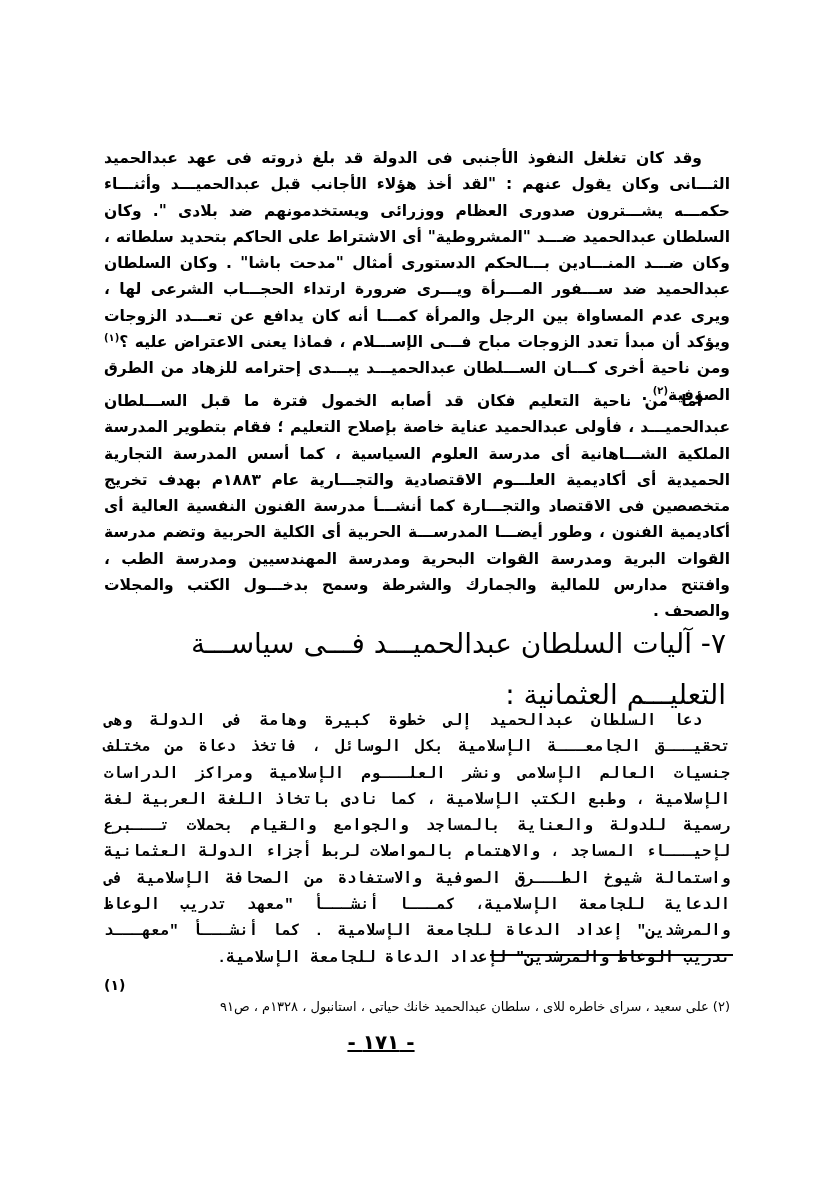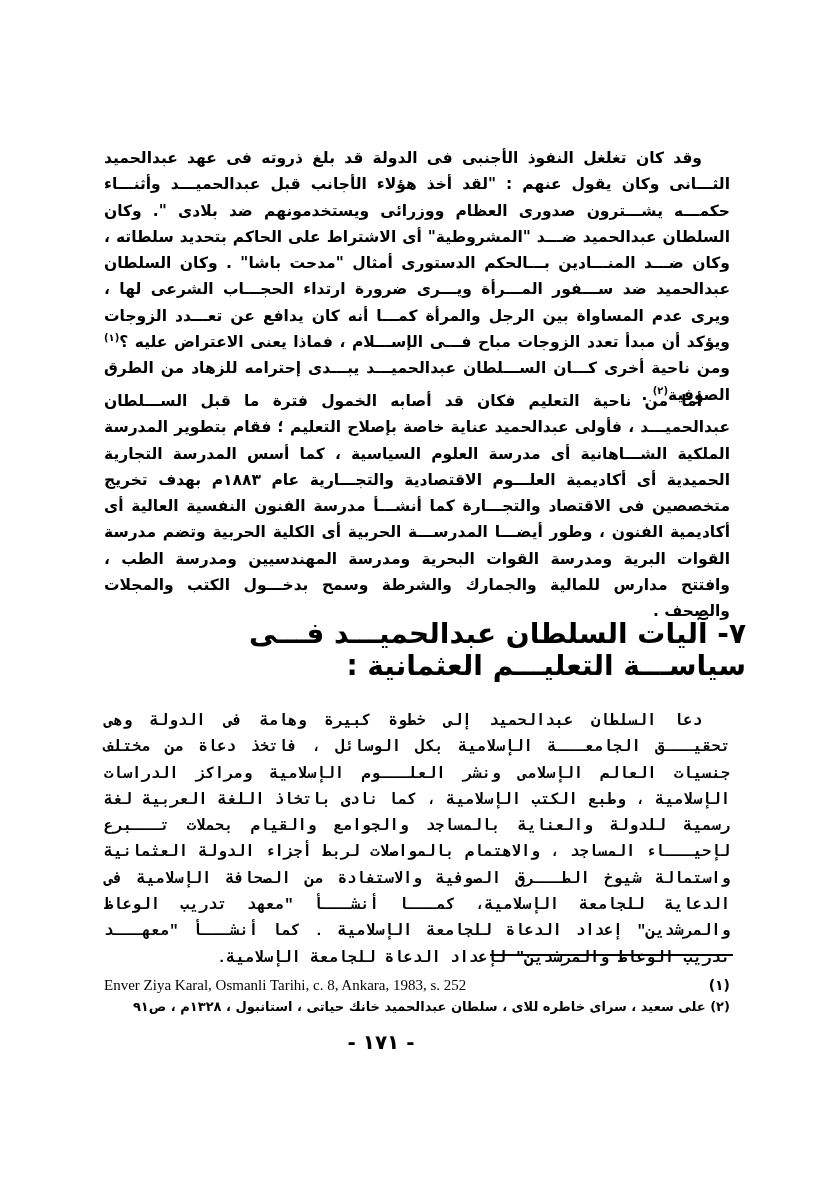--- a/index.html
+++ b/index.html
@@ -12,42 +12,42 @@
   .text-block {
     position: absolute; left: 104px; width: 626px;
     direction: rtl; text-align: justify; text-align-last: right;
     font-size: 15.5px; line-height: 26.3px; font-weight: bold;
     letter-spacing: -0.2px;
   }
   .text-block p { margin: 0; text-indent: 28px; }
   #para1 { top: 114px; margin-top: 31px; }
   #para2 { top: 388px; }
   #heading {
-    position: absolute; left: 120px; width: 626px; top: 618px;
+    position: absolute; left: 100px; width: 626px; top: 618px;
     direction: rtl; text-align: right;
-    font-size: 28px; line-height: 32px; font-weight: bold;
+    font-size: 28px; line-height: 51px; font-weight: normal;
   }
   #para3 { top: 708px; font-family: Liberation Mono, monospace; }
   sup { font-size: 10px; line-height: 0; vertical-align: super; }
   .fn-rule {
     position: absolute; left: 490px; top: 954px; width: 243px; height: 2px;
     background: #000;
   }
   .footnote {
     position: absolute; left: 104px; width: 626px;
     font-size: 14px; line-height: 20px;
   }
   #fn1 { top: 975px; direction: ltr; display: flex; justify-content: space-between; }
   #fn1 .fn-text { font-family: "Liberation Serif", serif; font-size: 15px; }
   #fn1 .fn-num { font-family: "DejaVu Sans", sans-serif; font-weight: bold; }
-  #fn2 { top: 997px; direction: rtl; text-align: right; font-weight: bold; font-size: 13px; }
+  #fn2 { top: 997px; direction: rtl; text-align: right; font-weight: normal; font-size: 13px; }
   #page-number {
     position: absolute; left: 0; width: 762px; top: 1030px;
     text-align: center; direction: rtl;
-    font-size: 20px; font-weight: bold; letter-spacing: 2px;
+    font-size: 20px; font-weight: bold; letter-spacing: 2px; text-decoration: underline;
   }
 </style>
 </head>
 <body>
 
 <div class="page">
 
   <div class="text-block" id="para1">
     <p>
       <span>وقد كان تغلغل النفوذ الأجنبى فى الدولة قد بلغ ذروته فى عهد عبدالحميد الثـــانى وكان يقول عنهم : "لقد أخذ هؤلاء الأجانب قبل عبدالحميـــد وأثنـــاء حكمـــه يشـــترون صدورى العظام ووزرائى ويستخدمونهم ضد بلادى ". وكان السلطان عبدالحميد ضـــد "المشروطية" أى الاشتراط على الحاكم بتحديد سلطاته ، وكان ضـــد المنـــادين بـــالحكم الدستورى أمثال "مدحت باشا" . وكان السلطان عبدالحميد ضد ســـفور المـــرأة ويـــرى ضرورة ارتداء الحجـــاب الشرعى لها ، ويرى عدم المساواة بين الرجل والمرأة كمـــا أنه كان يدافع عن تعـــدد الزوجات ويؤكد أن مبدأ تعدد الزوجات مباح فـــى الإســـلام ، فماذا يعنى الاعتراض عليه ؟</span><sup>(١)</sup><span> ومن ناحية أخرى كـــان الســـلطان عبدالحميـــد يبـــدى إحترامه للزهاد من الطرق الصوفية</span><sup>(٢)</sup><span> .</span>
@@ -60,21 +60,20 @@
 
   <div id="heading">٧- آليات السلطان عبدالحميـــد فـــى سياســـة التعليـــم العثمانية :</div>
 
   <div class="text-block" id="para3">
     <p>دعا السلطان عبدالحميد إلى خطوة كبيرة وهامة فى الدولة وهى تحقيـــق الجامعـــة الإسلامية بكل الوسائل ، فاتخذ دعاة من مختلف جنسيات العالم الإسلامى ونشر العلـــوم الإسلامية ومراكز الدراسات الإسلامية ، وطبع الكتب الإسلامية ، كما نادى باتخاذ اللغة العربية لغة رسمية للدولة والعناية بالمساجد والجوامع والقيام بحملات تـــبرع لإحيـــاء المساجد ، والاهتمام بالمواصلات لربط أجزاء الدولة العثمانية واستمالة شيوخ الطـــرق الصوفية والاستفادة من الصحافة الإسلامية فى الدعاية للجامعة الإسلامية، كمـــا أنشـــأ "معهد تدريب الوعاظ والمرشدين" إعداد الدعاة للجامعة الإسلامية . كما أنشـــأ "معهـــد تدريب الوعاظ والمرشدين" لإعداد الدعاة للجامعة الإسلامية.</p>
   </div>
 
   <div class="fn-rule"></div>
 
   <div class="footnote" id="fn1">
-    <span class="fn-text">Enver Ziya Karal, Osmanli Tarihi, c. 8, Ankara, 1983, s. 252</span>
     <span class="fn-num">(١)</span>
   </div>
 
   <div class="footnote" id="fn2">
     <span>(٢)</span>
     <span>على سعيد ، سراى خاطره للاى ، سلطان عبدالحميد خانك حياتى ، استانبول ، ١٣٢٨م ، ص٩١</span>
   </div>
 
   <div id="page-number">- ١٧١ -</div>
 

